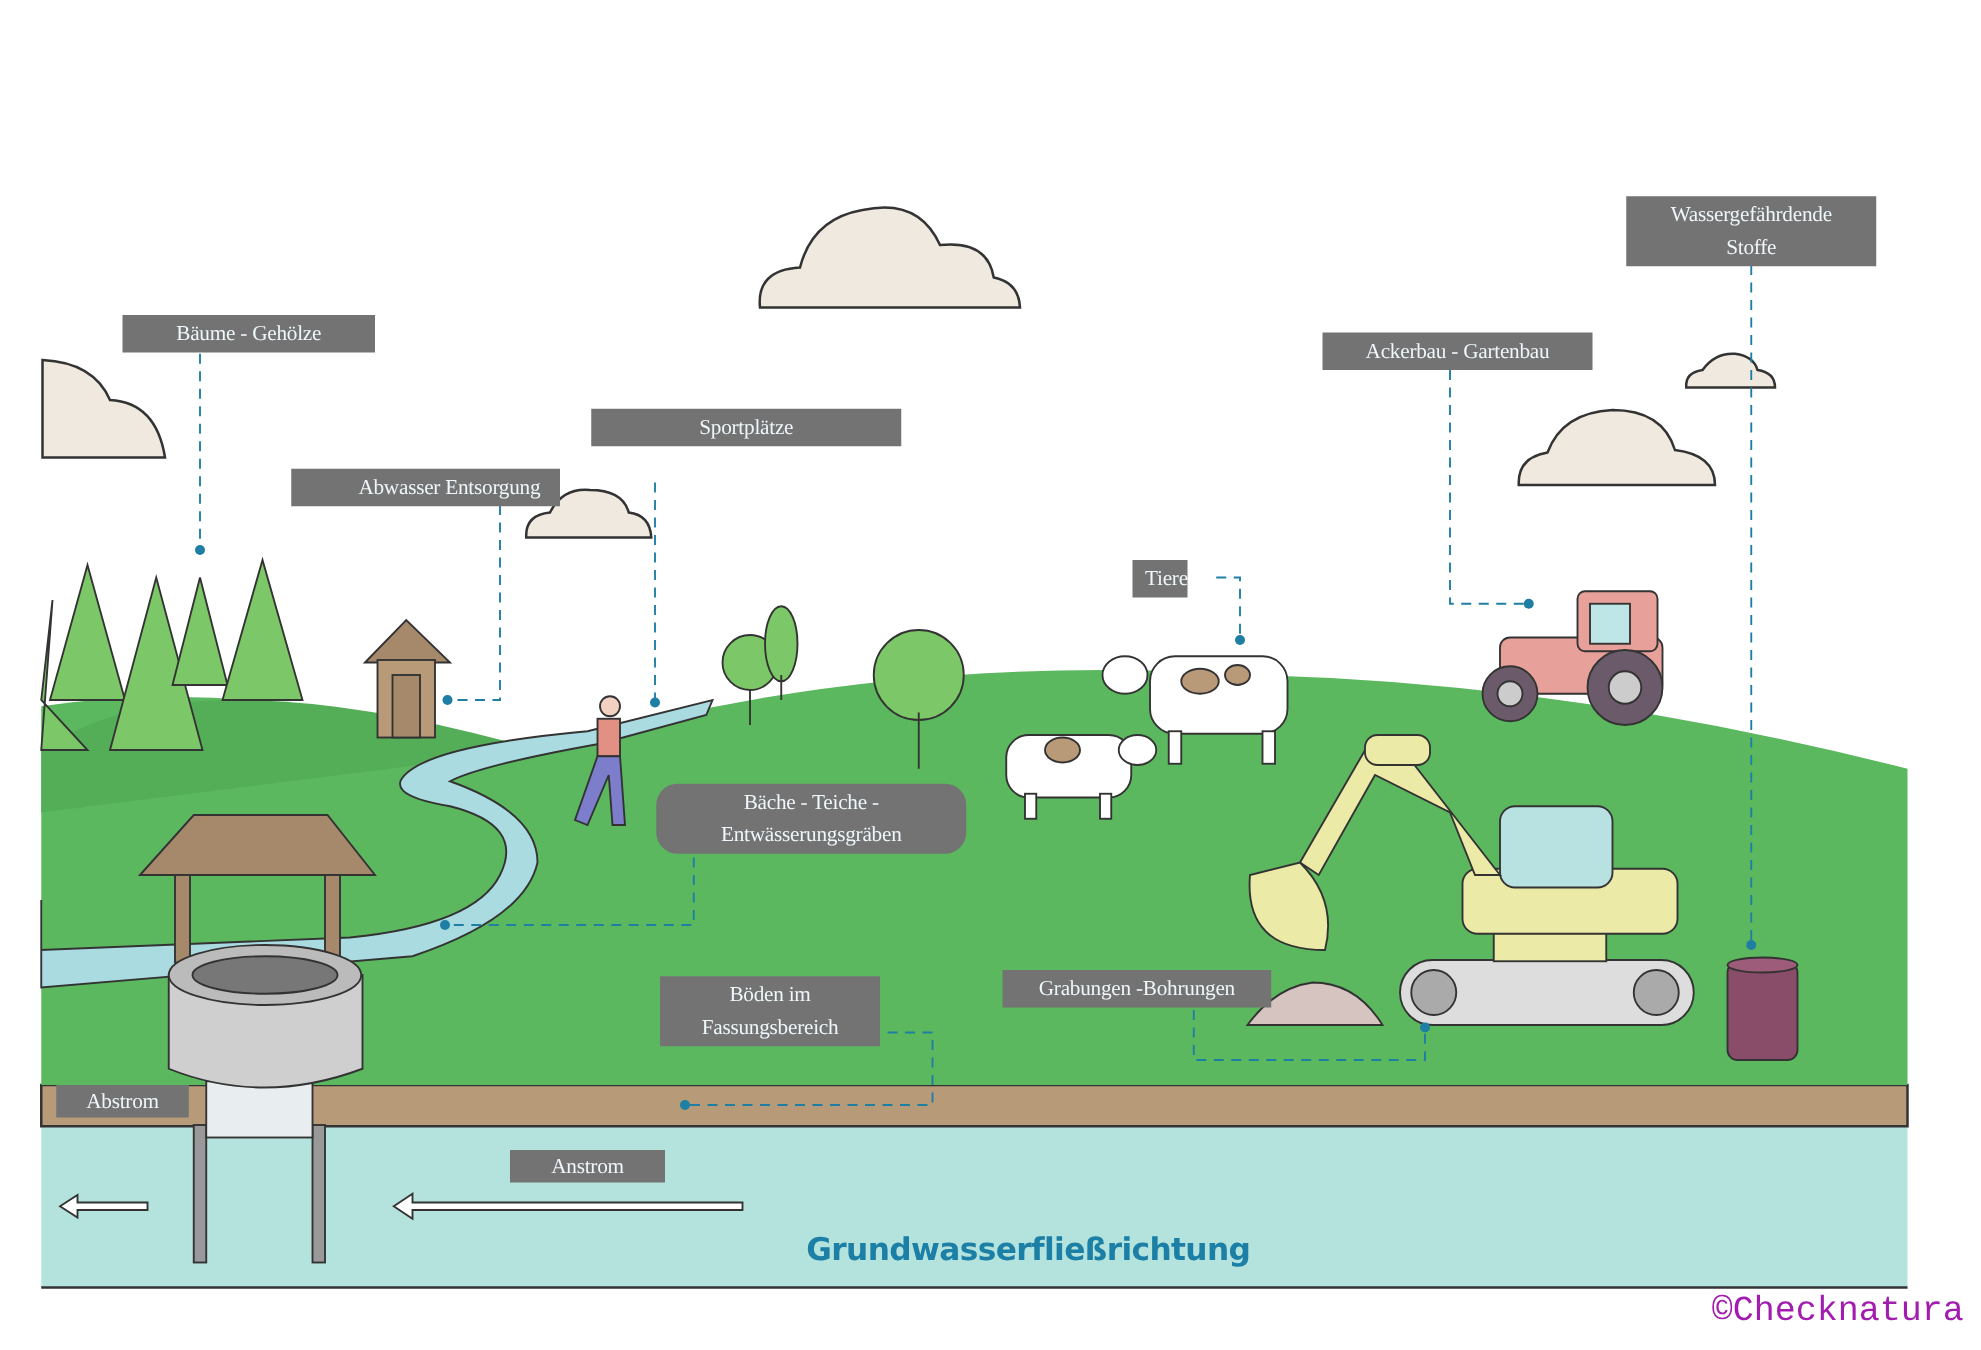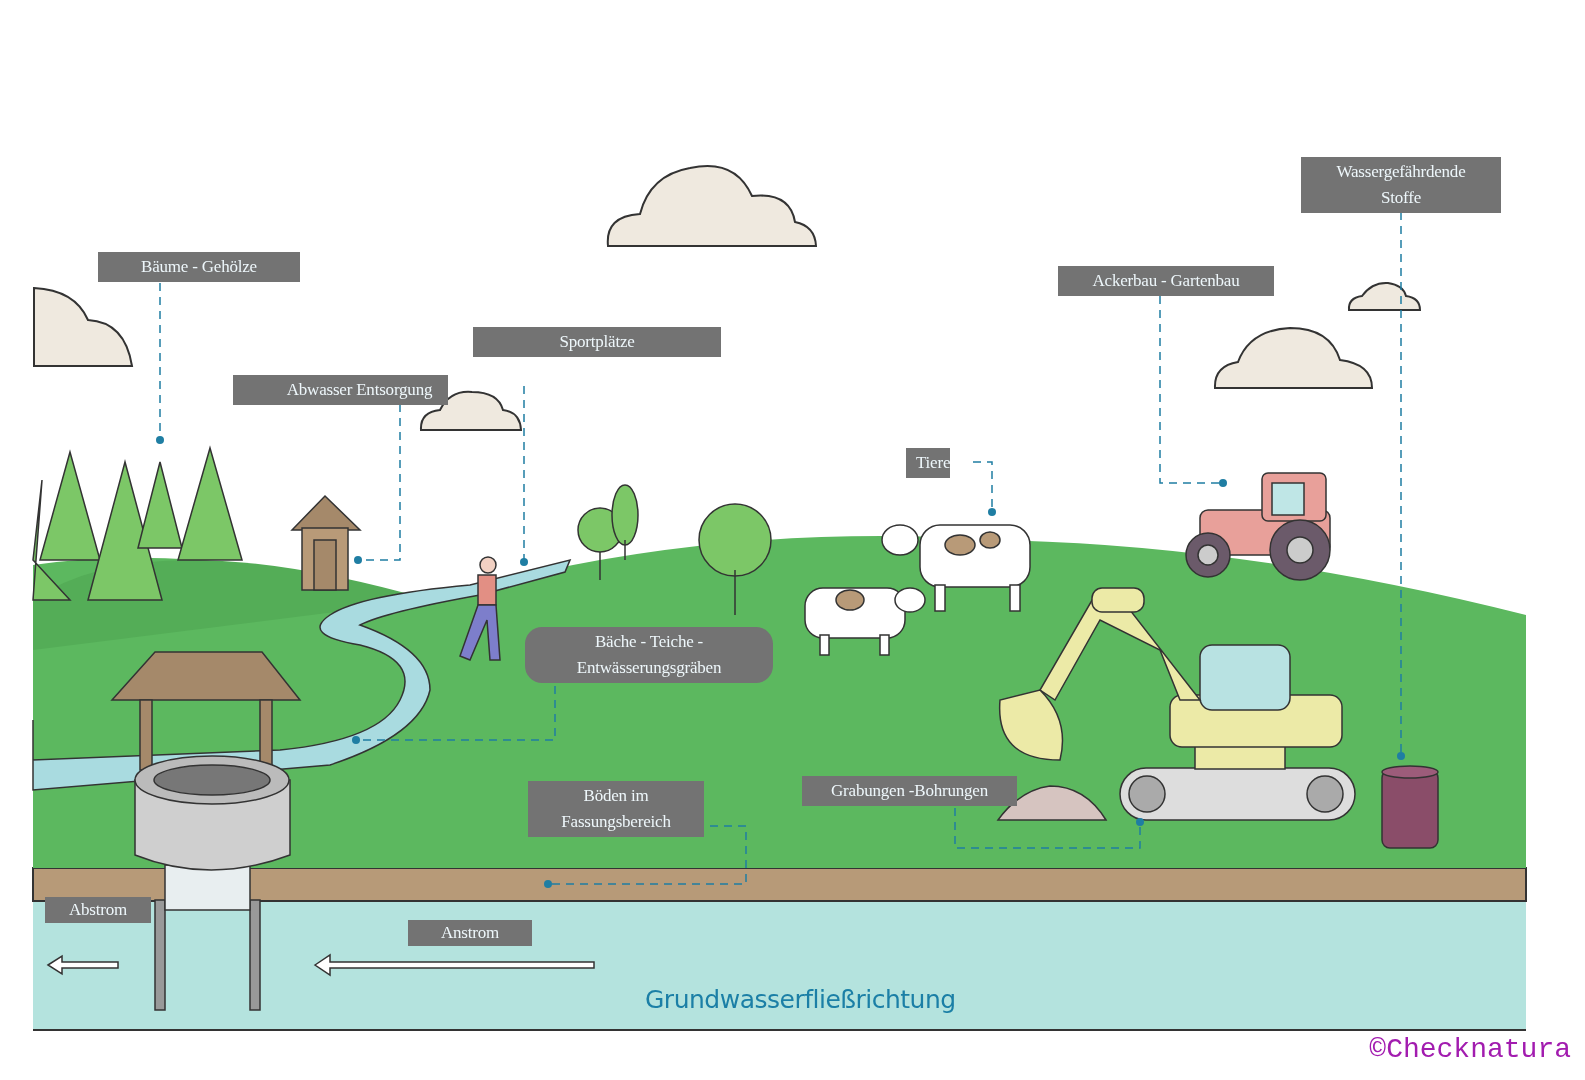--- a/index.html
+++ b/index.html
@@ -1,19 +1,19 @@
 <!DOCTYPE html>
 <html><head>
 <meta charset="utf-8">
 <style>
   html,body{margin:0;padding:0;background:#ffffff;}
   body{width:1585px;height:1080px;position:relative;overflow:hidden;font-family:"DejaVu Sans",sans-serif;}
   #scene{position:absolute;left:0;top:0;width:1585px;height:1080px;}
   .label{position:absolute;background:#737373;color:#eef7fb;font-family:Liberation Serif, serif;font-size:17px;line-height:26px;text-align:center;padding:2px 10px;box-sizing:border-box;letter-spacing:-0.2px;}
-  .flow{position:absolute;left:645px;top:985px;color:#1b7fa6;font-size:25px;font-family:"DejaVu Sans",sans-serif;letter-spacing:-0.5px;}
+  .flow{position:absolute;left:645px;top:985px;color:#1b7fa6;font-size:25px;font-family:"DejaVu Sans",sans-serif;letter-spacing:-0.5px;font-weight:bold;}
   .copyright{position:absolute;right:14px;top:1034px;color:#a21caf;font-size:28px;font-family:Liberation Mono, monospace;}
 </style>
 </head>
 <body>
 
 <svg id="scene" viewBox="0 0 1585 1080" xmlns="http://www.w3.org/2000/svg">
 
   <g fill="#efe9df" stroke="#333" stroke-width="2">
     <path d="M608 246 Q605 216 640 214 Q650 175 690 168 Q735 158 752 196 Q790 192 795 222 Q815 226 816 246 Z"></path>
   </g>
@@ -171,17 +171,17 @@
 <div class="label" style="left:906px;top:448px;width:44px;">Tiere</div>
 <div class="label" style="left:525px;top:627px;width:248px;border-radius:17px;">
   <div>Bäche - Teiche -</div>
   <div>Entwässerungsgräben</div>
 </div>
 <div class="label" style="left:492px;top:781px;width:176px;margin-left:36px;">
   <div>Böden im</div>
   <div>Fassungsbereich</div>
 </div>
 <div class="label" style="left:802px;top:776px;width:215px;">Grabungen -Bohrungen</div>
-<div class="label" style="left:45px;top:897px;width:106px;padding:0 4px;">Abstrom</div>
+<div class="label" style="left:45px;top:868px;width:106px;padding:0 4px;">Abstrom</div>
 <div class="label" style="left:408px;top:920px;width:124px;padding:0 4px;">Anstrom</div>
 
 <div class="flow">Grundwasserfließrichtung</div>
 <div class="copyright">©Checknatura</div>
 
 </body></html>

